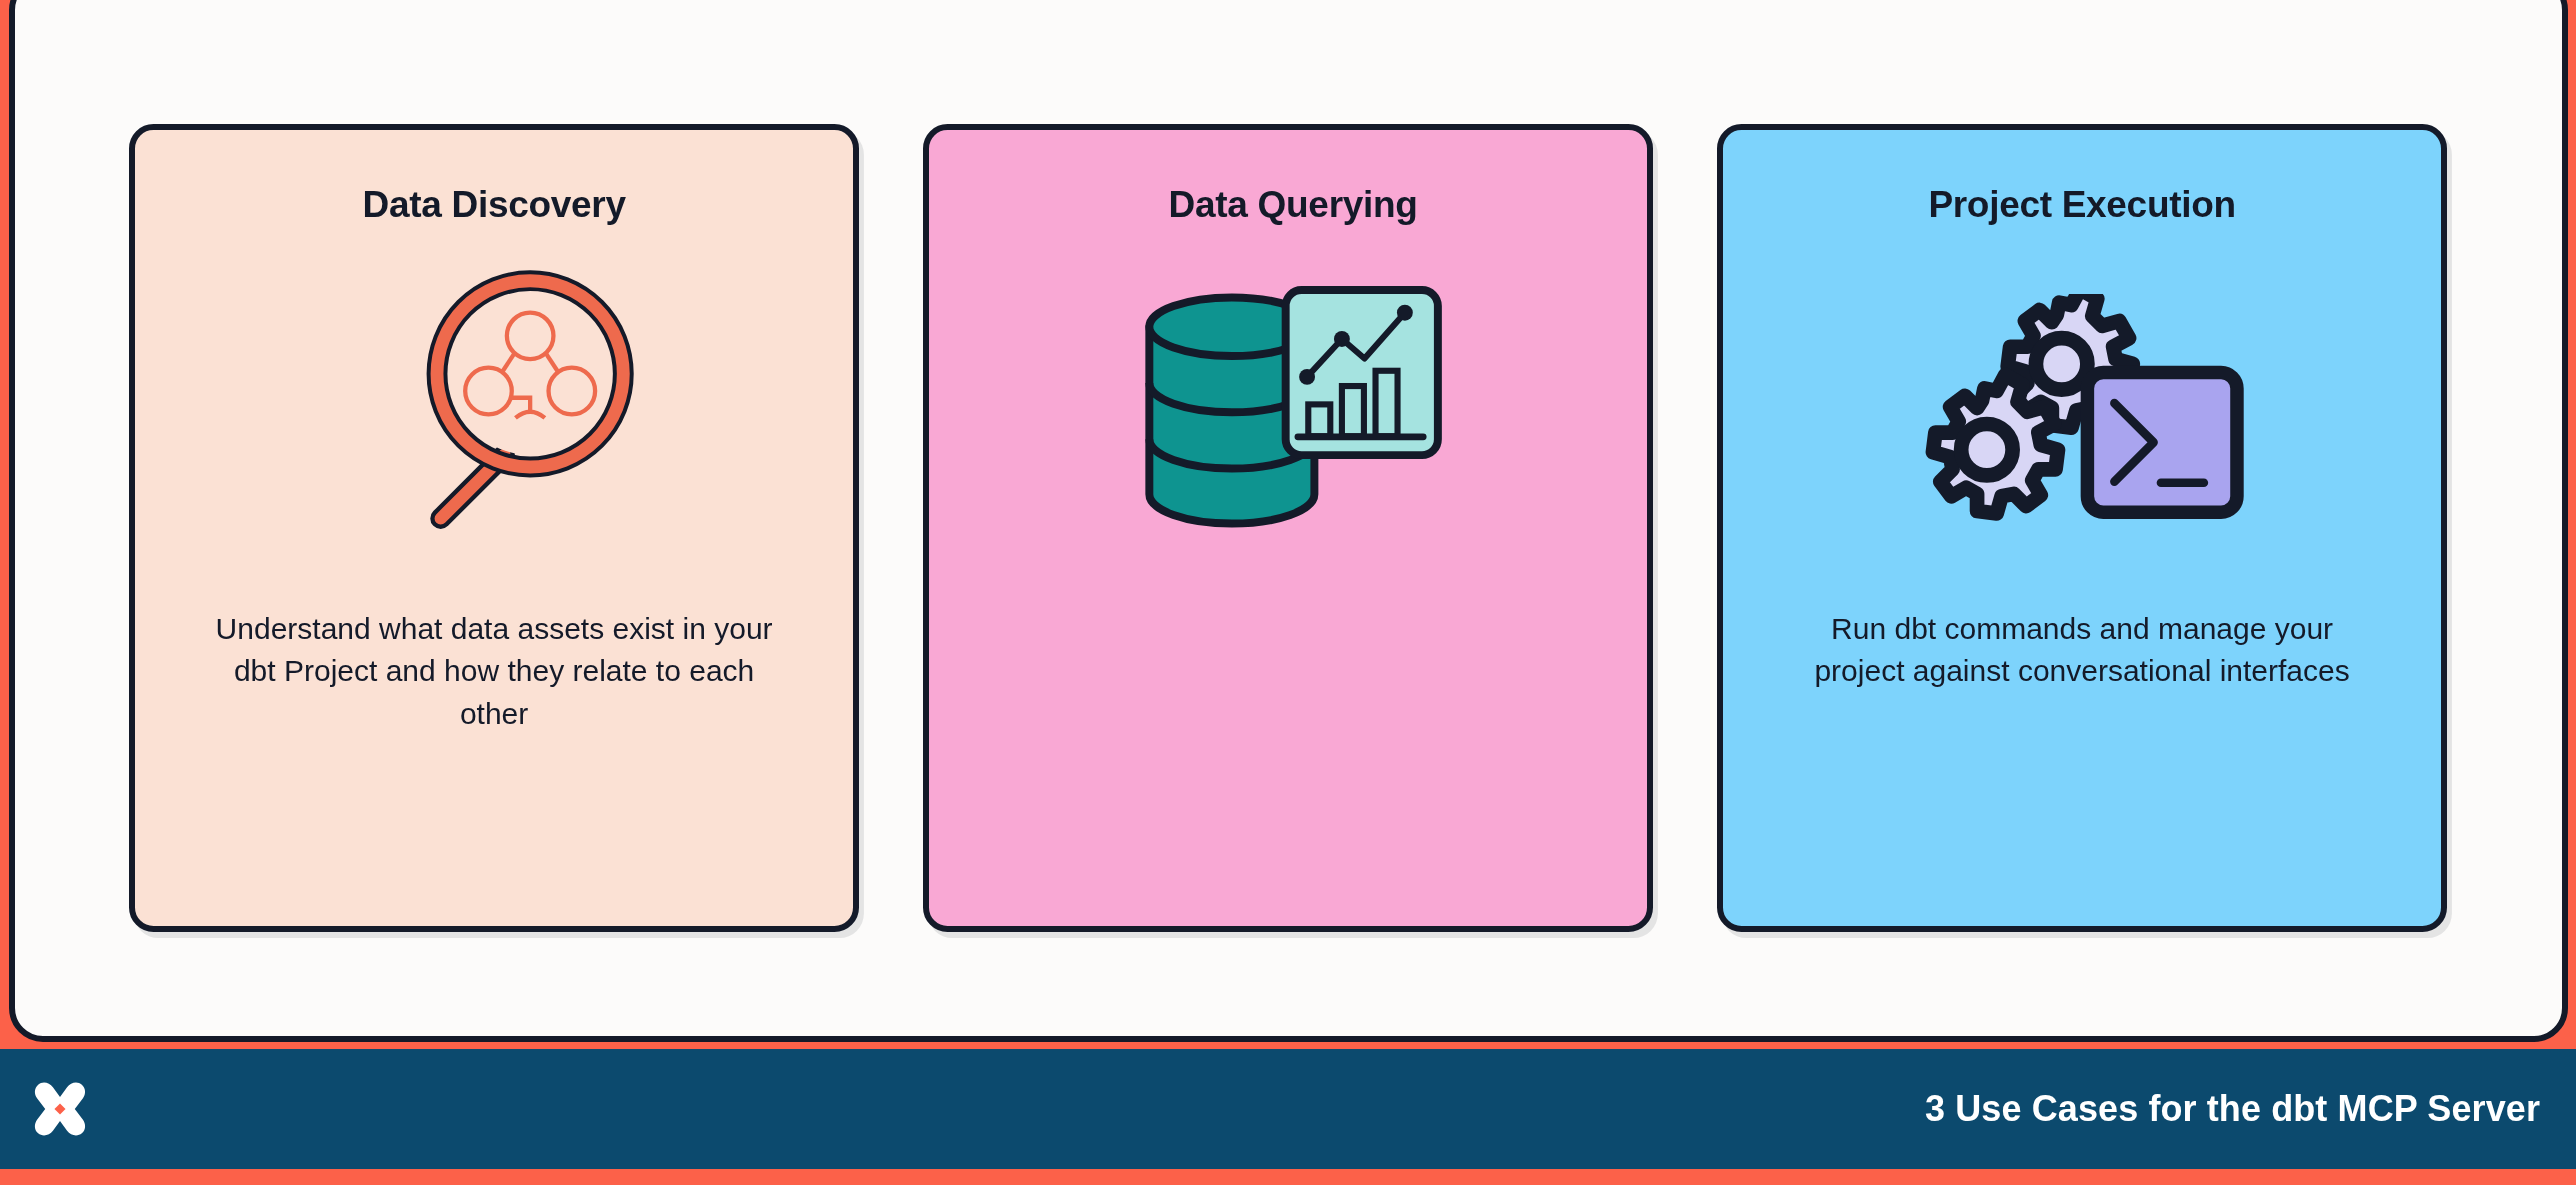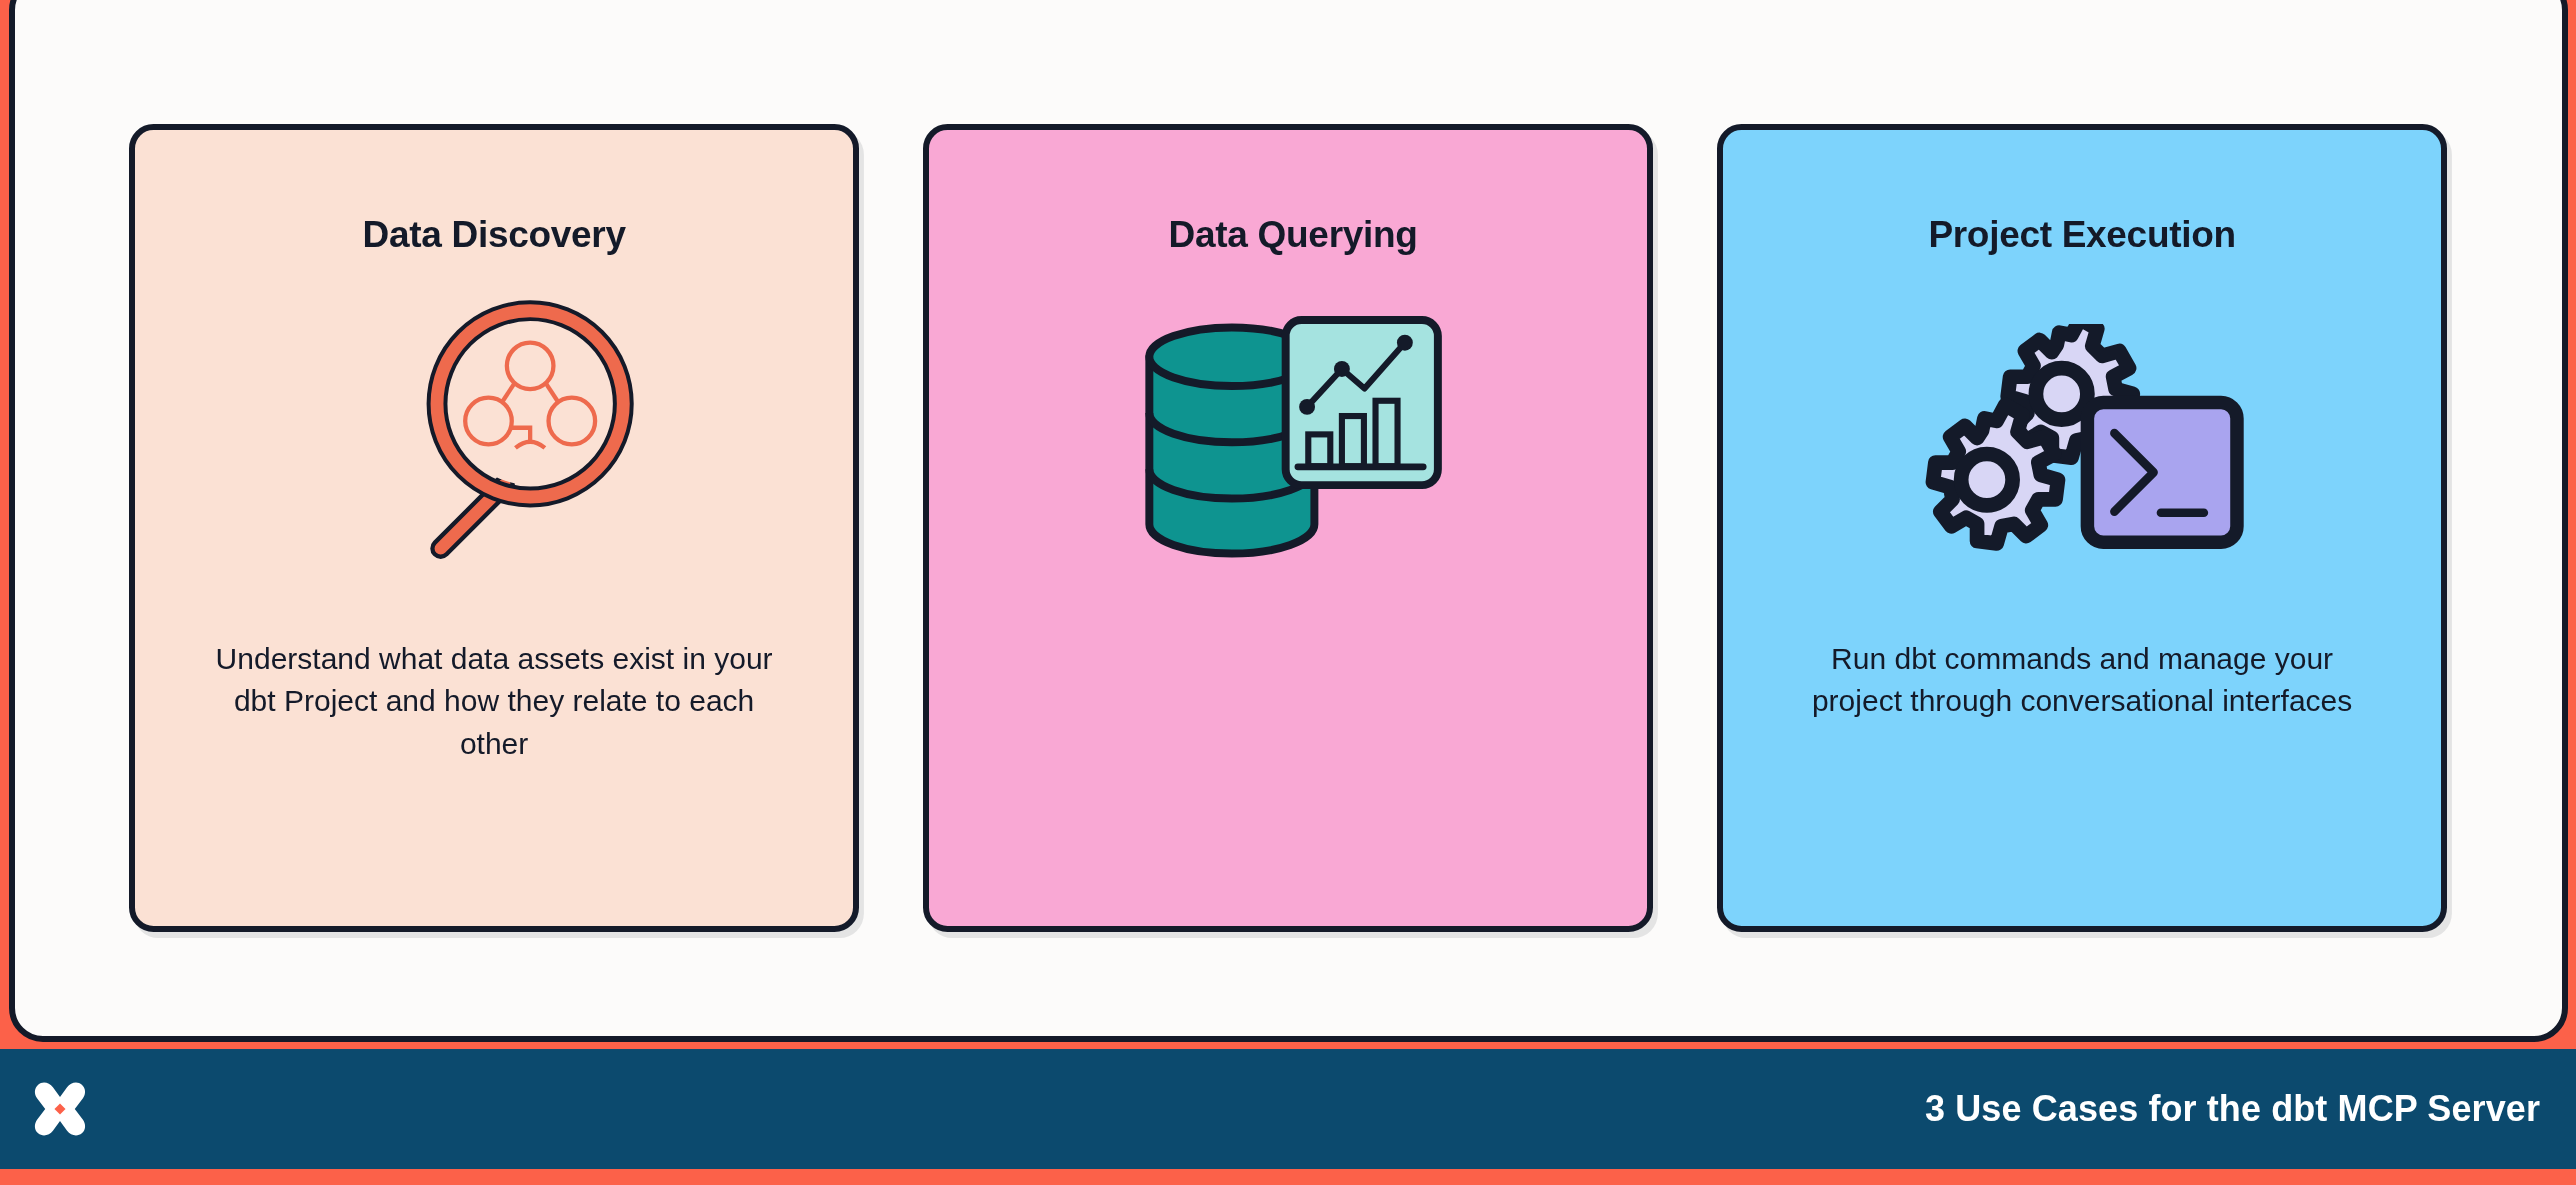--- a/index.html
+++ b/index.html
@@ -60,21 +60,21 @@
   }
   .card-discovery { background: #FBE1D4; }
   .card-querying  { background: #f9a8d4; padding-left: 10px; }
   .card-execution { background: #7dd3fc; }
 
   .card-title {
     font-size: 37px;
     font-weight: 700;
     color: #141A29;
     letter-spacing: -0.3px;
-    margin-top: 86px;
+    margin-top: 56px;
     text-align: center;
     line-height: 1;
   }
 
   .card-icon {
     flex: 0 0 auto;
     height: 343px;
     width: 100%;
     display: flex;
     align-items: center;
@@ -209,21 +209,21 @@
           </g>
 
           <rect x="278" y="128" width="244" height="228" rx="26" fill="#A9A4EF" stroke="#141A29" stroke-width="22"></rect>
 
           <polyline points="322,178 386,242 322,306" fill="none" stroke="#141A29" stroke-width="14" stroke-linecap="round" stroke-linejoin="round"></polyline>
 
           <line x1="398" y1="308" x2="468" y2="308" stroke="#141A29" stroke-width="14" stroke-linecap="round"></line>
         </svg>
       </div>
 
-      <div class="card-body">Run dbt commands and manage your project through conversational interfaces</div>
+      <div class="card-body">Run dbt commands and manage your project against conversational interfaces</div>
     </div>
 
   </div>
 </div>
 
 <div class="footer">
   <div class="footer-logo">
     <svg viewBox="0 0 104 104" xmlns="http://www.w3.org/2000/svg">
       <path d="M16.5 12.5 c7-6 18-4 24 4 l11.5 16 11.5-16 c6-8 17-10 24-4 6.5 5.5 7 15 1.5 22.5 L76 52 l13 17 c5.5 7.5 5 17-1.5 22.5 -7 6-18 4-24-4 L52 71.5 40.5 87.5 c-6 8-17 10-24 4 -6.5-5.5-7-15-1.5-22.5 L28 52 15 35 C9.5 27.5 10 18 16.5 12.5 Z" fill="#FFFFFF"></path>
       <path d="M52 43 l9 9 -9 9 -9 -9 Z" fill="#FC6149"></path>

